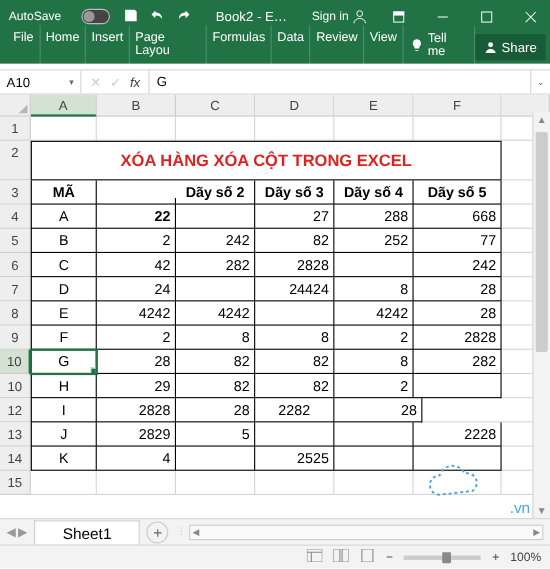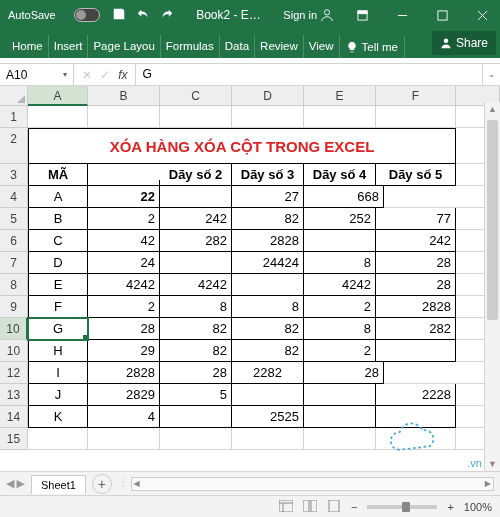--- a/index.html
+++ b/index.html
@@ -43,34 +43,34 @@
   .tbleft { border-left: 1px solid #000; }
   .hdrcell { font-weight: bold; text-align: center; }
   .num { text-align: right; }
   .selcell { outline: 2px solid #217346; outline-offset: -1px; z-index: 5; }
   .selcell::after { content:""; position:absolute; right:-3px; bottom:-3px; width:6px; height:6px; background:#217346; border:1px solid #fff; }
   .title2 { color: #d22; font-weight: bold; font-size: 15px; text-align: center; line-height: 32px; }
   .row2 { height: 36px; }
   .sheetbar { position: absolute; bottom: 22px; left: 0; right: 0; height: 24px; background: #f3f3f3; border-top: 1px solid #d4d4d4; display: flex; align-items: center; font-size: 11px; }
   .sheetnav { display: flex; gap: 2px; padding: 0 6px; color: #999; }
   .sheetnav span { font-size: 11px; }
-  .sheettab { background: #fff; border: 1px solid #ccc; border-bottom: none; padding: 3px 9px; font-size: 11px; margin-bottom: -1px; }
+  .sheettab { background: #fff; border: 1px solid #ccc; border-bottom: none; padding: 3px 25px; font-size: 14px; margin-bottom: -1px; }
   .plus { width: 20px; height: 20px; border: 1px solid #ccc; border-radius: 50%; display: flex; align-items: center; justify-content: center; margin-left: 6px; font-size: 14px; color: #666; }
   .hs { flex: 1; height: 14px; margin: 0 6px; border: 1px solid #ccc; position: relative; background: #f9f9f9; }
   .hs::before, .hs::after { content: "◀"; position: absolute; font-size: 8px; color: #888; top: 1px; }
   .hs::before { left: 2px; }
   .hs::after { content: "▶"; right: 2px; }
   .statusbar { position: absolute; bottom: 0; left: 0; right: 0; height: 22px; background: #f3f3f3; border-top: 1px solid #d4d4d4; display: flex; align-items: center; font-size: 11px; padding: 0 8px; justify-content: flex-end; gap: 10px; color: #444; }
   .zoomslider { width: 70px; height: 4px; background: #ccc; position: relative; }
   .zoomslider::after { content:""; position:absolute; left:50%; top:-3px; width:8px; height:10px; background:#888; border-radius:1px; }
   .vsb { position: absolute; right: 0; top: 102px; bottom: 46px; width: 16px; background: #f3f3f3; border-left: 1px solid #d4d4d4; }
   .vsb::before { content:"▲"; position:absolute; top:2px; left:3px; font-size:9px; color:#888;}
   .vsb::after { content:"▼"; position:absolute; bottom:2px; left:3px; font-size:9px; color:#888;}
   .vthumb { position:absolute; top:18px; left:2px; right:2px; height:200px; background:#ccc; border-radius:2px;}
-  .watermark { position:absolute; right:18px; bottom:48px; font-size:11px; color:#4aa8d8; pointer-events:none; }
+  .watermark { position:absolute; right:18px; bottom:48px; font-size:14px; color:#4aa8d8; pointer-events:none; }
   .cloud { position:absolute; right:30px; bottom:56px; width:88px; height:40px; pointer-events:none; }
   .cloud svg { width:100%; height:100%; }
 </style>
 </head>
 <body>
 
 <div class="titlebar">
   <div class="autosave">
     <span>AutoSave</span>
     <span class="toggle"></span>
@@ -115,20 +115,21 @@
         <svg viewBox="0 0 12 12">
           <line x1="1" y1="1" x2="11" y2="11"></line>
           <line x1="11" y1="1" x2="1" y2="11"></line>
         </svg>
       </div>
   </div>
 </div>
 
 <div class="ribbon">
   <div id="ribtabs" style="display:flex">
+      <div class="ribbtab">File</div>
       <div class="ribbtab">Home</div>
       <div class="ribbtab">Insert</div>
       <div class="ribbtab">Page Layou</div>
       <div class="ribbtab">Formulas</div>
       <div class="ribbtab">Data</div>
       <div class="ribbtab">Review</div>
       <div class="ribbtab">View</div>
     </div>
   <div class="ribbtab tellme">
     <svg width="12" height="12" viewBox="0 0 16 16">
@@ -195,20 +196,21 @@
         <div class="cell tblcell hdrcell" style="width: 72px;">Dãy số 4</div>
         <div class="cell tblcell hdrcell" style="width: 80px;">Dãy số 5</div>
         <div class="cell" style="flex: 1 1 0%;"></div>
       </div>
       <div class="row">
         <div class="rowh">4</div>
         <div class="cell tblcell tbleft" style="text-align: center; width: 60px;">A</div>
         <div class="cell tblcell num" style="width: 72px; font-weight: bold;">22</div>
         <div class="cell tblcell" style="width: 72px;"></div>
         <div class="cell tblcell num" style="width: 72px;">27</div>
+        <div class="cell tblcell num" style="width: 72px;">288</div>
         <div class="cell tblcell num" style="width: 80px;">668</div>
         <div class="cell" style="flex: 1 1 0%;"></div>
       </div>
       <div class="row">
         <div class="rowh">5</div>
         <div class="cell tblcell tbleft" style="text-align: center; width: 60px;">B</div>
         <div class="cell tblcell num" style="width: 72px;">2</div>
         <div class="cell tblcell num" style="width: 72px;">242</div>
         <div class="cell tblcell num" style="width: 72px;">82</div>
         <div class="cell tblcell num" style="width: 72px;">252</div>

